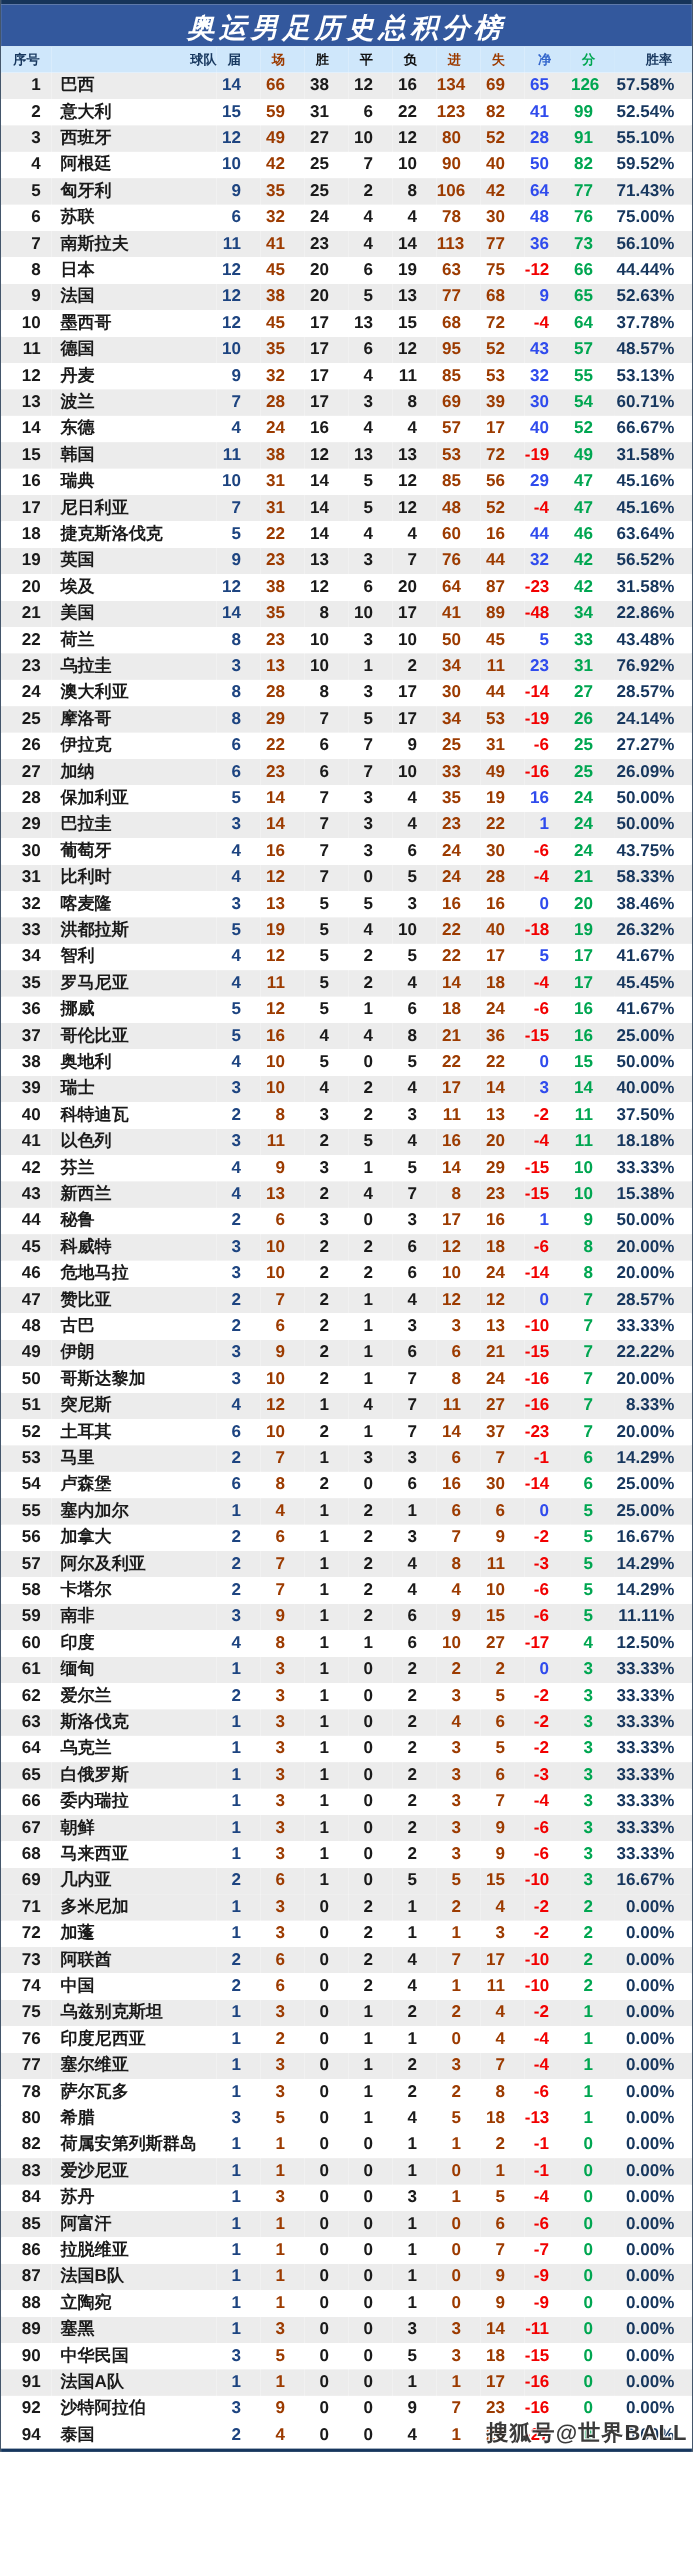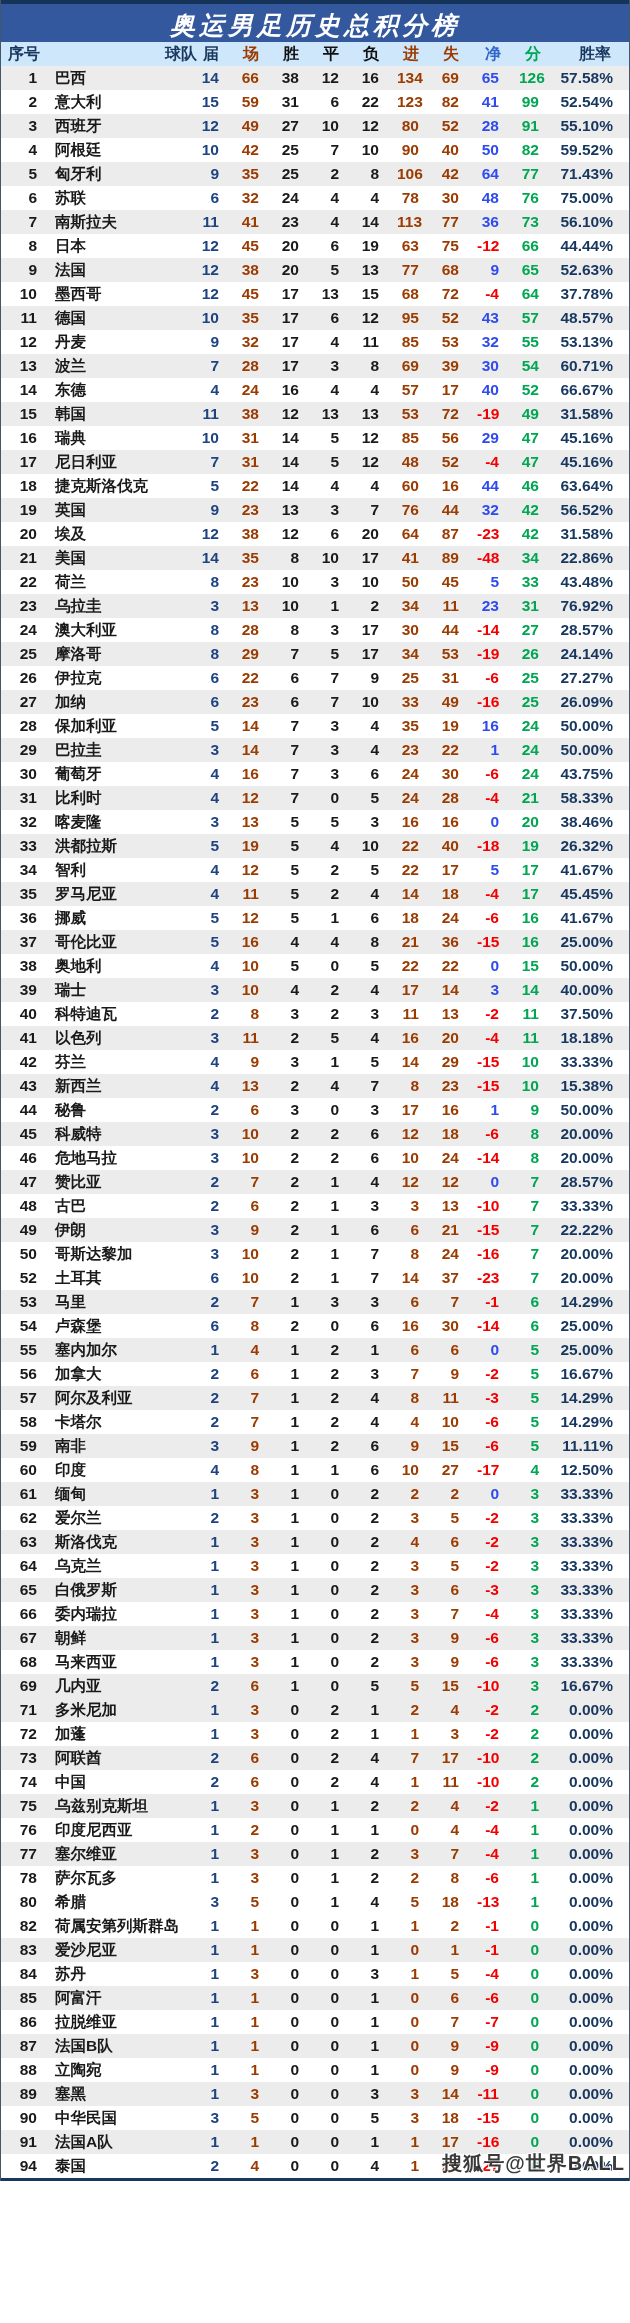--- a/index.html
+++ b/index.html
@@ -27,21 +27,21 @@
     letter-spacing:4px;
     white-space:nowrap;
   }
   table{
     width:628px;
     border-collapse:collapse;
     table-layout:fixed;
   }
   thead tr{background:#cfe7fb;height:24px;}
   th{
-    font-size:16px;font-weight:bold;height:24px;line-height:24px;
+    font-size:12px;font-weight:bold;height:24px;line-height:24px;
     padding:0;white-space:nowrap;
   }
   td{
     font-size:15.5px;font-weight:bold;height:24px;line-height:24px;
     padding:0;white-space:nowrap;overflow:hidden;
   }
   tr.striped{background:#ececec;}
   tr.plain{background:#ffffff;}
   
   .a-num{text-align:right;padding-right:18px;}
@@ -807,20 +807,34 @@
           <td class="c-played a-num">10</td>
           <td class="c-wins a-num">2</td>
           <td class="c-draws a-num">1</td>
           <td class="c-losses a-num">7</td>
           <td class="c-gf a-num">8</td>
           <td class="c-ga a-num">24</td>
           <td class="c-gd a-num neg">-16</td>
           <td class="c-pts a-num">7</td>
           <td class="c-rate a-num">20.00%</td>
         </tr>
+        <tr class="striped">
+          <td class="c-rank">51</td>
+          <td class="c-team">突尼斯</td>
+          <td class="c-editions a-num">4</td>
+          <td class="c-played a-num">12</td>
+          <td class="c-wins a-num">1</td>
+          <td class="c-draws a-num">4</td>
+          <td class="c-losses a-num">7</td>
+          <td class="c-gf a-num">11</td>
+          <td class="c-ga a-num">27</td>
+          <td class="c-gd a-num neg">-16</td>
+          <td class="c-pts a-num">7</td>
+          <td class="c-rate a-num">8.33%</td>
+        </tr>
         <tr class="plain">
           <td class="c-rank">52</td>
           <td class="c-team">土耳其</td>
           <td class="c-editions a-num">6</td>
           <td class="c-played a-num">10</td>
           <td class="c-wins a-num">2</td>
           <td class="c-draws a-num">1</td>
           <td class="c-losses a-num">7</td>
           <td class="c-gf a-num">14</td>
           <td class="c-ga a-num">37</td>
@@ -1326,20 +1340,34 @@
           <td class="c-wins a-num">0</td>
           <td class="c-draws a-num">0</td>
           <td class="c-losses a-num">1</td>
           <td class="c-gf a-num">1</td>
           <td class="c-ga a-num">17</td>
           <td class="c-gd a-num neg">-16</td>
           <td class="c-pts a-num">0</td>
           <td class="c-rate a-num">0.00%</td>
         </tr>
         <tr class="plain">
+          <td class="c-rank">92</td>
+          <td class="c-team">沙特阿拉伯</td>
+          <td class="c-editions a-num">3</td>
+          <td class="c-played a-num">9</td>
+          <td class="c-wins a-num">0</td>
+          <td class="c-draws a-num">0</td>
+          <td class="c-losses a-num">9</td>
+          <td class="c-gf a-num">7</td>
+          <td class="c-ga a-num">23</td>
+          <td class="c-gd a-num neg">-16</td>
+          <td class="c-pts a-num">0</td>
+          <td class="c-rate a-num">0.00%</td>
+        </tr>
+        <tr class="plain">
           <td class="c-rank">94</td>
           <td class="c-team">泰国</td>
           <td class="c-editions a-num">2</td>
           <td class="c-played a-num">4</td>
           <td class="c-wins a-num">0</td>
           <td class="c-draws a-num">0</td>
           <td class="c-losses a-num">4</td>
           <td class="c-gf a-num">1</td>
           <td class="c-ga a-num">28</td>
           <td class="c-gd a-num neg">-27</td>

